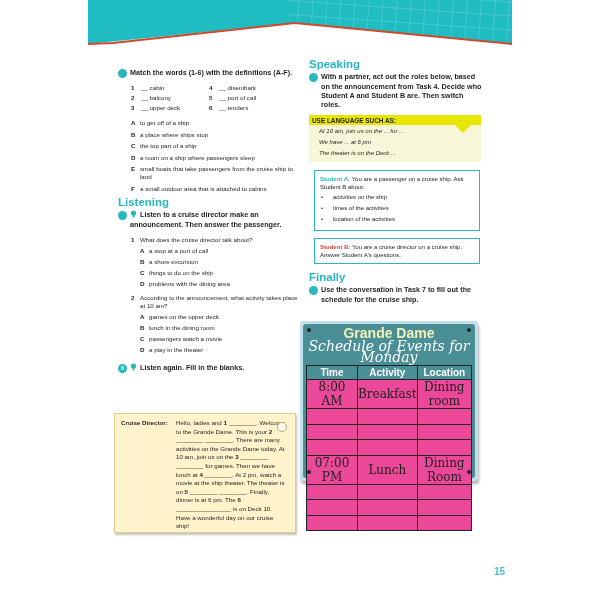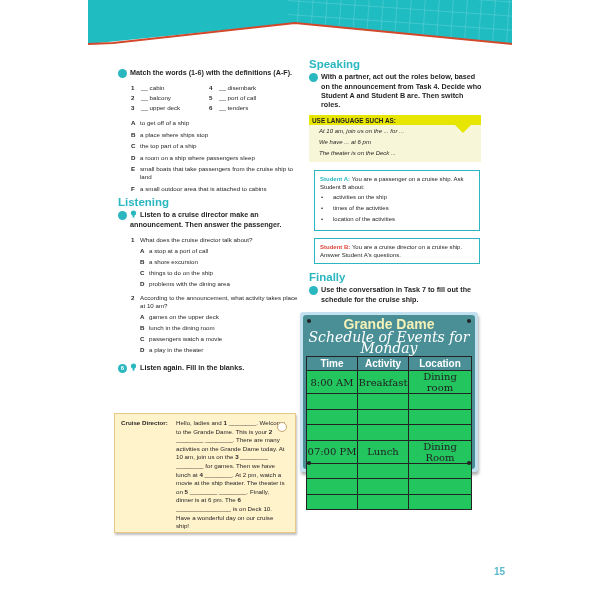--- a/index.html
+++ b/index.html
@@ -47,29 +47,29 @@
   .lang-line { font-style: italic; font-size: 6px; padding: 3px 0 2px 10px; }
 
   .student { border: 1.3px solid #2bb7c0; margin: 8px 0 0 5px; width: 166px; padding: 4px 5px; font-size: 6px; line-height: 8px; }
   .student .lab-a { color: #2bb7c0; font-weight: bold; }
   .student .lab-b { color: #e0463b; font-weight: bold; }
   .student ul { list-style: none; margin-top: 2px; }
   .student li { position: relative; padding-left: 13px; margin-bottom: 3px; }
   .student li::before { content: "•"; position: absolute; left: 1px; }
   .student.b { margin-top: 7px; }
 
-  .board { position: absolute; left: 300px; top: 312px; width: 178px; height: 160px;
+  .board { position: absolute; left: 300px; top: 321px; width: 178px; height: 160px;
     background: #c3e0ef; border-radius: 3px; box-shadow: 1px 3px 3px rgba(0,0,0,0.3); padding: 3px; }
   .board-inner { width: 100%; height: 100%; background: #4a8f96; border-radius: 3px; position: relative; padding: 1px 3px; }
   .screw { position: absolute; width: 4px; height: 4px; border-radius: 50%; background: #222; }
   .board-title { text-align: center; color: #f4f2b8; font-weight: bold; font-size: 14px; line-height: 16px; }
   .board-sub { text-align: center; color: #ffffff; font-family: "DejaVu Serif", serif; font-style: italic; font-size: 14px; line-height: 11px; }
   table.sched { border-collapse: collapse; width: 100%; margin-top: 2px; }
   table.sched th { background: #4a8f96; color: #ffffff; font-size: 10px; font-weight: bold; height: 14px; border: 1.2px solid #222; }
-  table.sched td { background: #22c55e; border: 1.2px solid #222; height: 15.5px; font-size: 10px;
+  table.sched td { background: #ec4899; border: 1.2px solid #222; height: 15.5px; font-size: 12px;
     font-family: "DejaVu Serif", serif; text-align: center; color: #222; }
   table.sched td:nth-child(1) { width: 51px; }
   table.sched td:nth-child(2) { width: 51px; }
 
   .page-num { position: absolute; left: 494px; top: 566px; color: #59bac9; font-weight: bold; font-size: 10px; }
 </style>
 </head>
 <body>
 
 <svg class="banner" viewBox="0 0 424 52" preserveAspectRatio="none">

